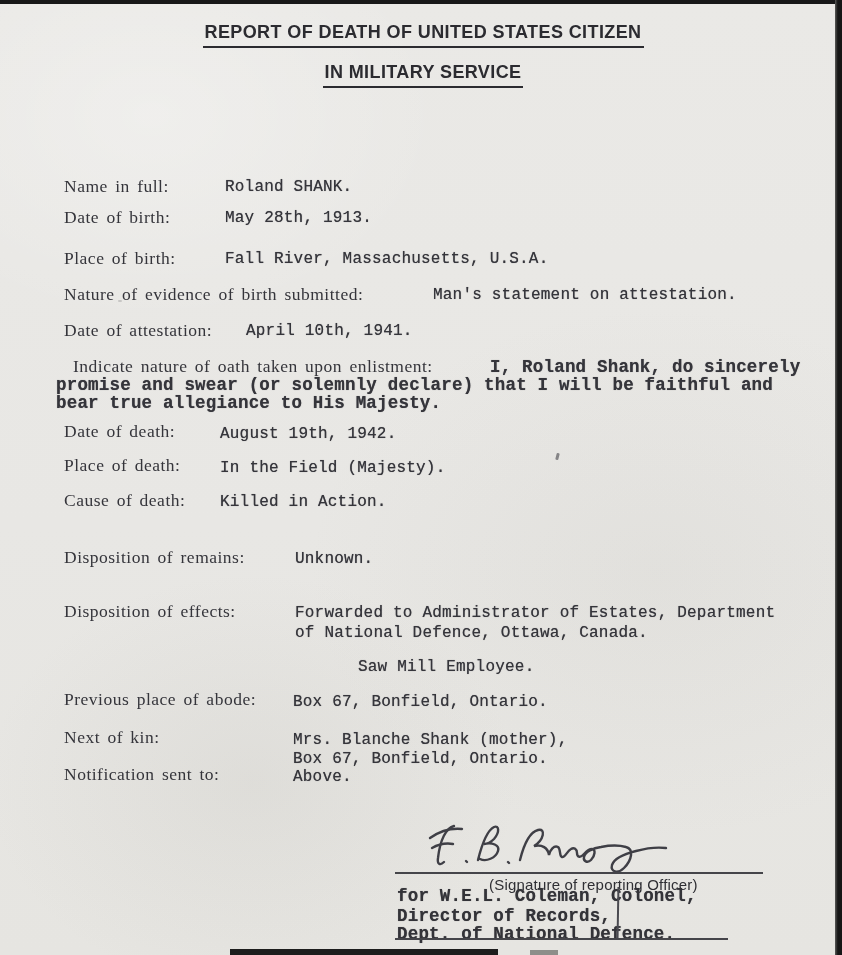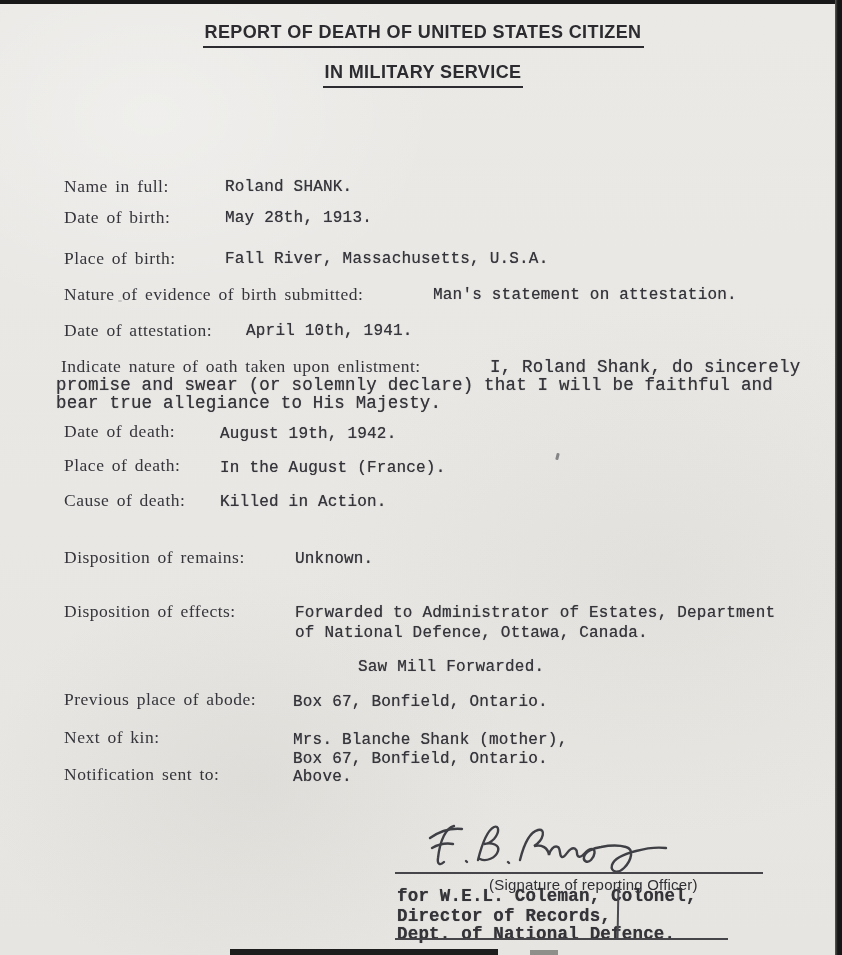--- a/index.html
+++ b/index.html
@@ -59,28 +59,28 @@
   #f-effects{top:601px}         #f-effects .val{left:295px;top:3px}
   #f-effects .val2{left:295px;top:23px}
   #f-prof{top:655px}            #f-prof .val{left:358px;top:3px}
   #f-abode{top:689px}           #f-abode .val{left:293px;top:4px}
   #f-kin{top:727px}             #f-kin .val{left:293px;top:4px}
   #f-kin .val2{left:293px;top:23px}
   #f-notif{top:764px}           #f-notif .val{left:293px;top:4px}
 
   
   .oath{position:absolute;left:0;top:356px;width:842px;}
-  .oath .lbl{left:61px;}
+  .oath .lbl{left:73px;}
   .oath .v1{position:absolute;left:490px;top:1px;}
   .oath .v2{position:absolute;left:56px;top:19px;}
   .oath .v3{position:absolute;left:56px;top:37px;}
   .oath .v1,.oath .v2,.oath .v3{
     white-space:nowrap;
     font-family:"Liberation Mono","DejaVu Sans Mono",monospace;
-    font-weight:normal;font-size:17.5px;letter-spacing:0.2px;
+    font-weight:bold;font-size:17.5px;letter-spacing:0.2px;
     color:#35353b;text-shadow:0 0 0.7px rgba(52,52,58,0.75);
   }
 
   
   .sig-svg{position:absolute;left:420px;top:816px;}
   .sig-line{position:absolute;left:395px;top:872px;width:368px;height:2px;background:#45454a;}
   .cap{
     position:absolute;white-space:nowrap;
     font-family:Liberation Sans, sans-serif;font-size:15px;
     letter-spacing:0.2px;color:#2f2f34;
@@ -146,37 +146,37 @@
     <span class="v2">promise and swear (or solemnly declare) that I will be faithful and</span>
     <span class="v3">bear true allegiance to His Majesty.</span>
   </div>
 
   <div class="row" id="f-ddeath">
     <span class="lbl">Date of death:</span>
     <span class="val">August 19th, 1942.</span>
   </div>
   <div class="row" id="f-pdeath">
     <span class="lbl">Place of death:</span>
-    <span class="val">In the August (France).</span>
+    <span class="val">In the Field (Majesty).</span>
   </div>
   <div class="row" id="f-cdeath">
     <span class="lbl">Cause of death:</span>
     <span class="val">Killed in Action.</span>
   </div>
   <div class="row" id="f-effects">
     <span class="lbl">Disposition of effects:</span>
     <span class="val">Forwarded to Administrator of Estates, Department</span>
     <span class="val val2">of National Defence, Ottawa, Canada.</span>
   </div>
   <div class="row" id="f-remains">
     <span class="lbl">Disposition of remains:</span>
     <span class="val">Unknown.</span>
   </div>
   <div class="row" id="f-prof">
-    <span class="val">Saw Mill Forwarded.</span>
+    <span class="val">Saw Mill Employee.</span>
   </div>
   <div class="row" id="f-abode">
     <span class="lbl">Previous place of abode:</span>
     <span class="val">Box 67, Bonfield, Ontario.</span>
   </div>
   <div class="row" id="f-kin">
     <span class="lbl">Next of kin:</span>
     <span class="val">Mrs. Blanche Shank (mother),</span>
     <span class="val val2">Box 67, Bonfield, Ontario.</span>
   </div>

